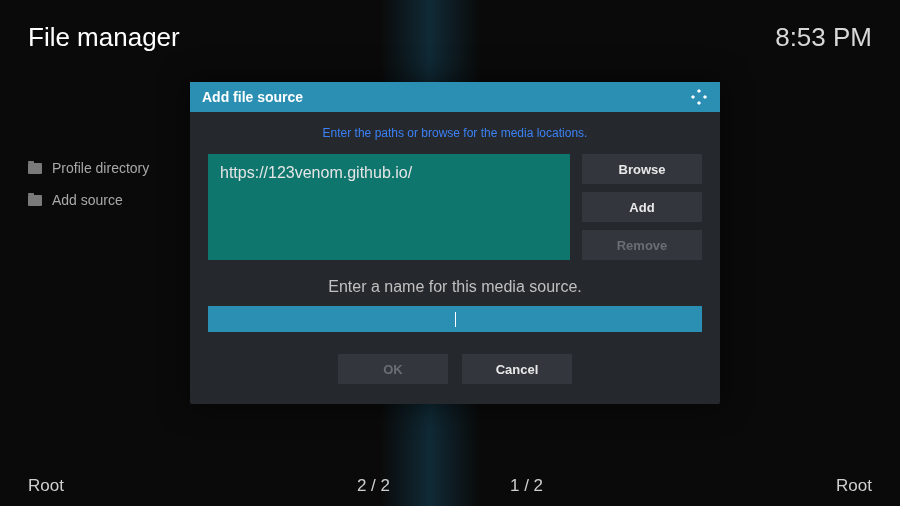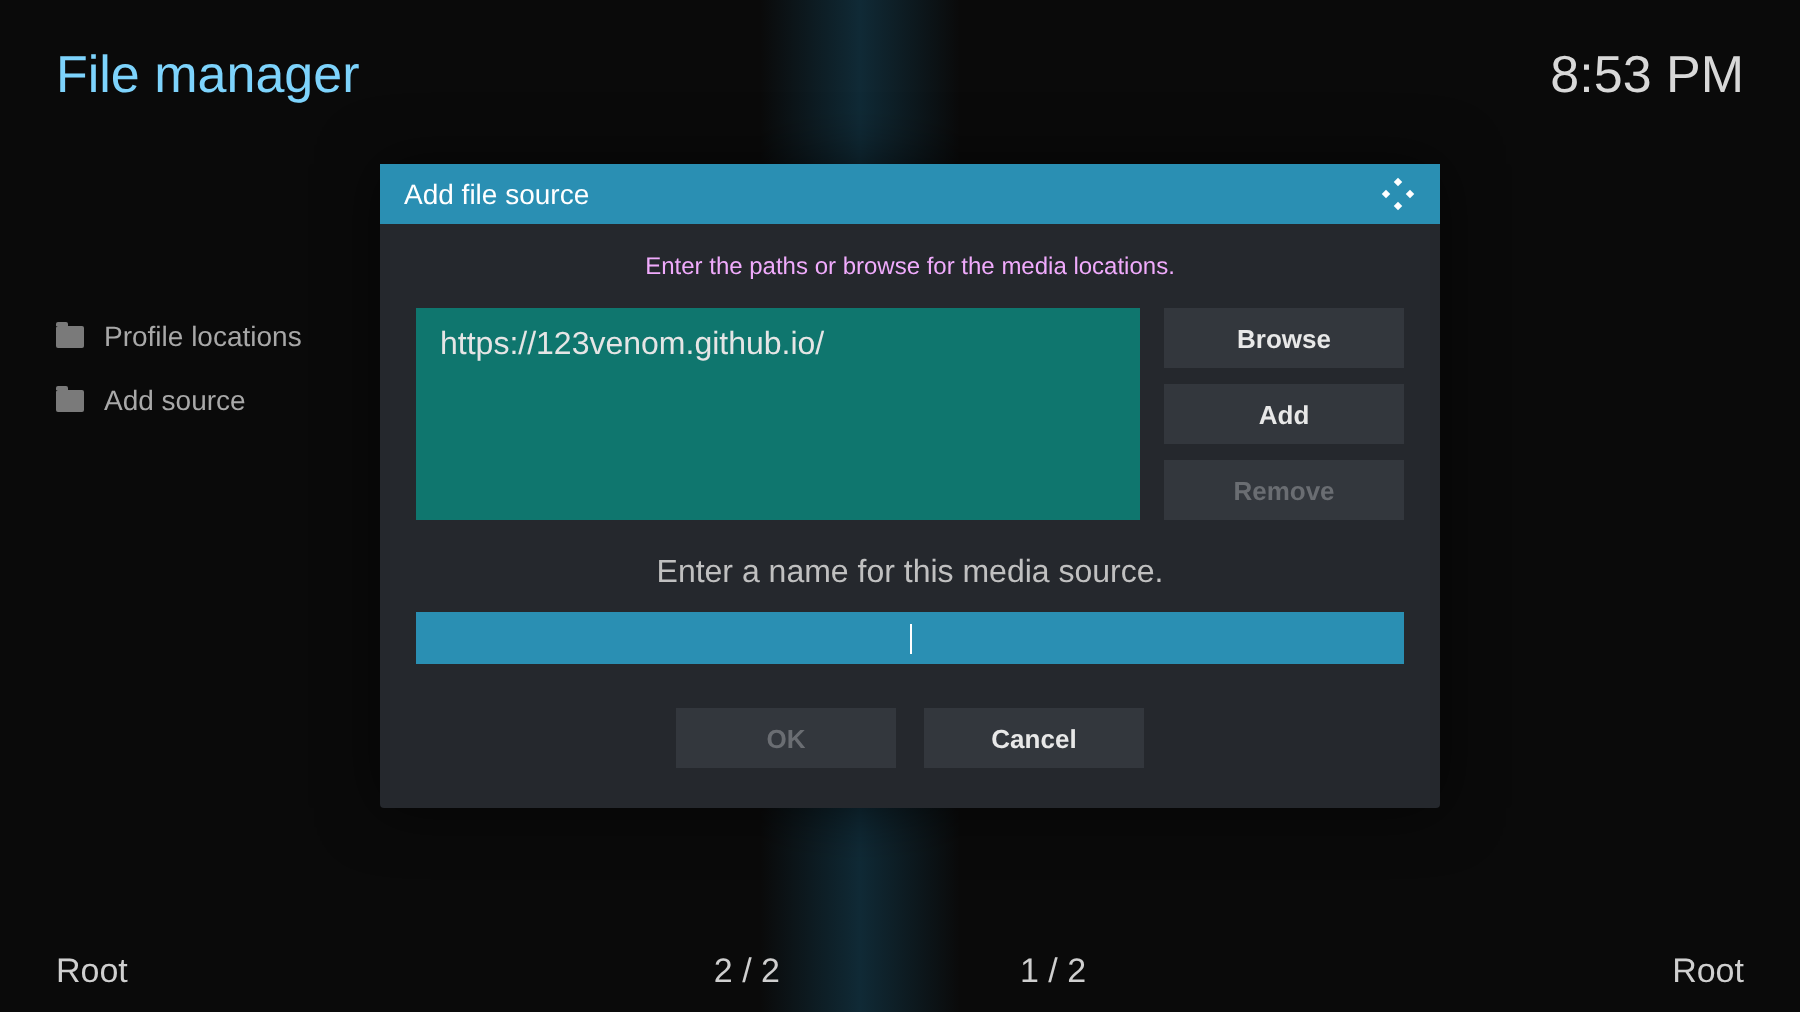--- a/index.html
+++ b/index.html
@@ -17,21 +17,21 @@
     width: 100px; height: 100%;
     background: linear-gradient(to right, rgba(18,58,78,0), rgba(25,90,120,0.4), rgba(18,58,78,0));
     pointer-events: none;
   }
   .topbar {
     position: absolute;
     top: 22px; left: 28px; right: 28px;
     display: flex; justify-content: space-between;
     align-items: baseline;
   }
-  .title { font-size: 26px; font-weight: 300; color: #7dd3fc; }
+  .title { font-size: 26px; font-weight: 300; color: #ffffff; }
   .clock { font-size: 26px; font-weight: 300; color: #d8d8d8; }
   .sidebar {
     position: absolute;
     top: 160px; left: 28px;
     width: 150px;
   }
   .sidebar-item {
     display: flex; align-items: center;
     margin-bottom: 16px;
     color: #a8a8a8;
@@ -70,27 +70,27 @@
     box-shadow: 0 0 30px rgba(0,0,0,0.6);
     border-radius: 2px;
   }
   .dialog-header {
     background: #2a8fb3;
     height: 30px;
     display: flex; align-items: center;
     padding: 0 12px;
     justify-content: space-between;
   }
-  .dialog-title { font-size: 14px; font-weight: normal; color: #fff; }
+  .dialog-title { font-size: 14px; font-weight: bold; color: #fff; }
   .kodi-icon svg { display: block; }
   .dialog-body { padding: 14px 18px 20px; }
   .instruction {
     text-align: center;
     font-size: 12px;
-    color: #f0abfc;
+    color: #3b82f6;
     margin-bottom: 14px;
   }
   .path-row { display: flex; gap: 12px; margin-bottom: 18px; }
   .path-input {
     flex: 1;
     background: #0f766e;
     padding: 10px 12px;
     min-height: 100px;
     font-size: 16px;
     color: #e5e5e5;
@@ -138,21 +138,21 @@
 <div class="bg-blue-strip"></div>
 
 <div class="topbar">
   <div class="title">File manager</div>
   <div class="clock">8:53 PM</div>
 </div>
 
 <div class="sidebar">
   <div class="sidebar-item">
     <span class="folder-icon"></span>
-    <span>Profile locations</span>
+    <span>Profile directory</span>
   </div>
   <div class="sidebar-item">
     <span class="folder-icon"></span>
     <span>Add source</span>
   </div>
 </div>
 
 <div class="footer">
   <div class="left">
     <span>Root</span>

